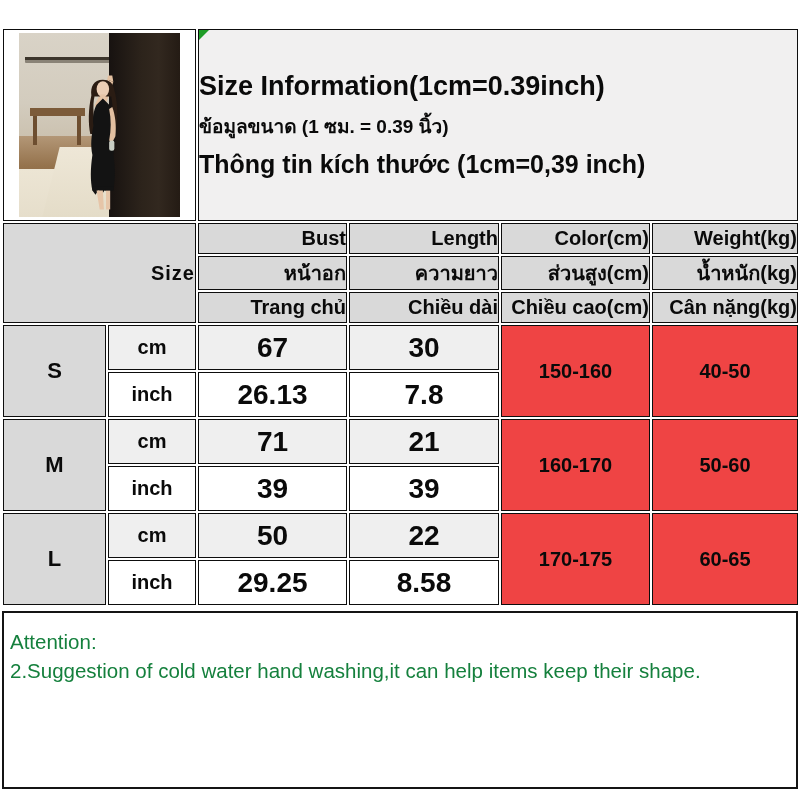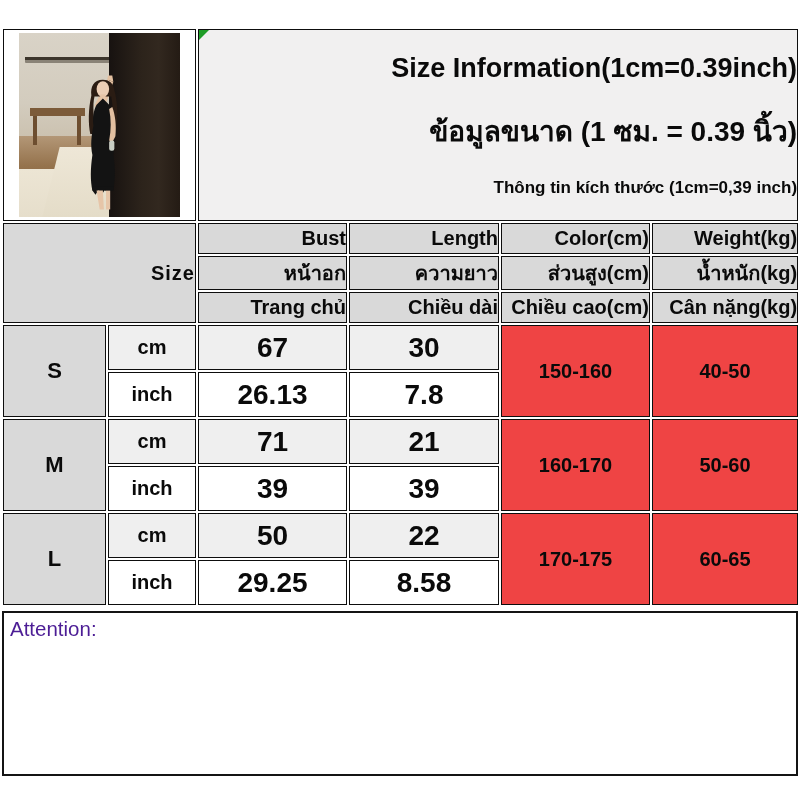--- a/index.html
+++ b/index.html
@@ -26,39 +26,39 @@
   tr.r-top td{height:190px;}
   tr.hdr td{height:29px;background:#d9d9d9;font-size:20px;text-align:right;}
   tr.data td{height:43px;margin-left:40px;}
 
   td.photo-cell{background:#ffffff;}
   td.title-cell{background:#f1f0f0;position:relative;}
   .flag{
     position:absolute;top:-2px;left:-1px;width:0;height:0;
     border-top:13px solid #1f9d27;border-right:13px solid transparent;
   }
-  .title-lines{display:flex;flex-direction:column;justify-content:center;align-items:flex-end;height:100%;gap:25px;margin-left:48px;}
+  .title-lines{display:flex;flex-direction:column;justify-content:center;align-items:flex-start;height:100%;gap:9px;}
   .t-en{font-size:27px;}
-  .t-th{font-size:28px;}
-  .t-vi{font-size:17px;}
+  .t-th{font-size:19px;}
+  .t-vi{font-size:25px;}
 
   td.size-big{background:#d9d9d9;font-size:47px;letter-spacing:1px;}
   td.size-letter{background:#d9d9d9;font-size:22px;}
   td.unit{font-size:20px;}
   td.val{font-size:28px;}
   td.range{background:#ef4444;font-size:20px;}
   td.bg-light{background:#efefef;}
   td.bg-white{background:#ffffff;}
 
   
   .attention{
     margin-top:4px;margin-left:1px;width:780px;height:160px;
     border:2px solid #141414;
-    padding:1px 6px 0 6px;
-    font-size:20.5px;line-height:1.42;font-weight:normal;color:#4c1d95;
+    padding:14px 6px 0 6px;
+    font-size:20.5px;line-height:1.42;font-weight:normal;color:#15803d;
     background:#fff;
   }
   .attention div{margin:0;}
 
   
   .photo{
     position:relative;width:161px;height:184px;margin:0 auto;overflow:hidden;
     background:linear-gradient(180deg,#d9d3c7 0%,#d3ccbe 38%,#cbc1af 58%,#c6bba8 65%);
   }
   .p-rod{position:absolute;left:4%;top:13%;width:54%;height:3.5%;background:#47403488;border-radius:1px;}
@@ -197,15 +197,16 @@
     <tr class="data">
       <td class="unit bg-white">inch</td>
       <td class="val bg-white">29.25</td>
       <td class="val bg-white">8.58</td>
     </tr>
   </tbody>
     </table>
 
   <div class="attention">
     <div>Attention:</div>
+    <div>2.Suggestion of cold water hand washing,it can help items keep their shape.</div>
   </div>
 
 </div>
 
 </body></html>

